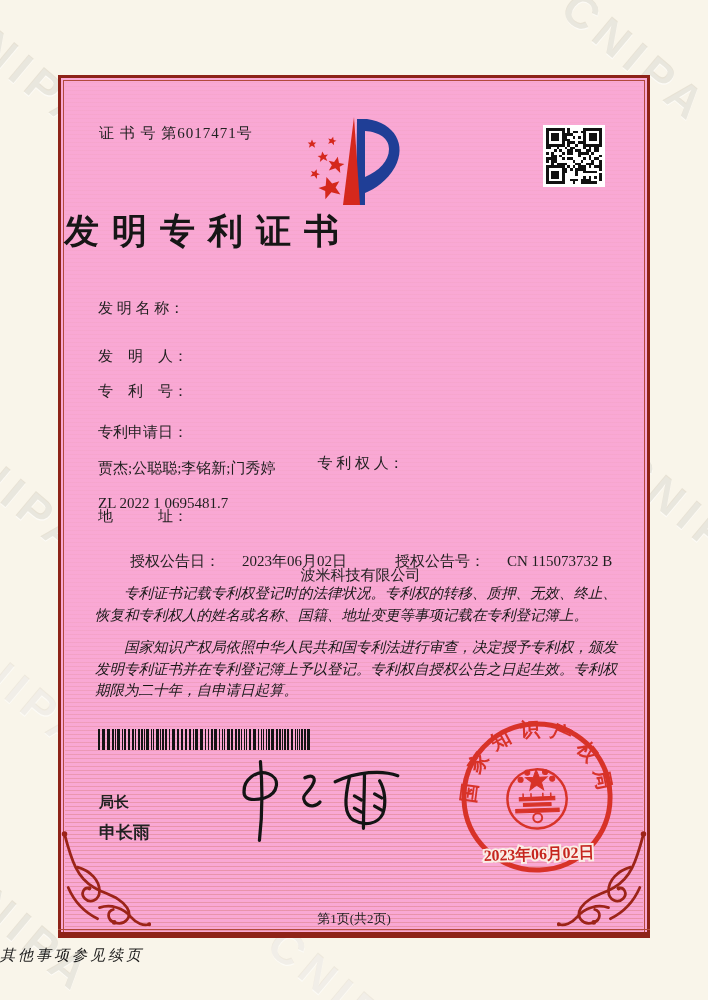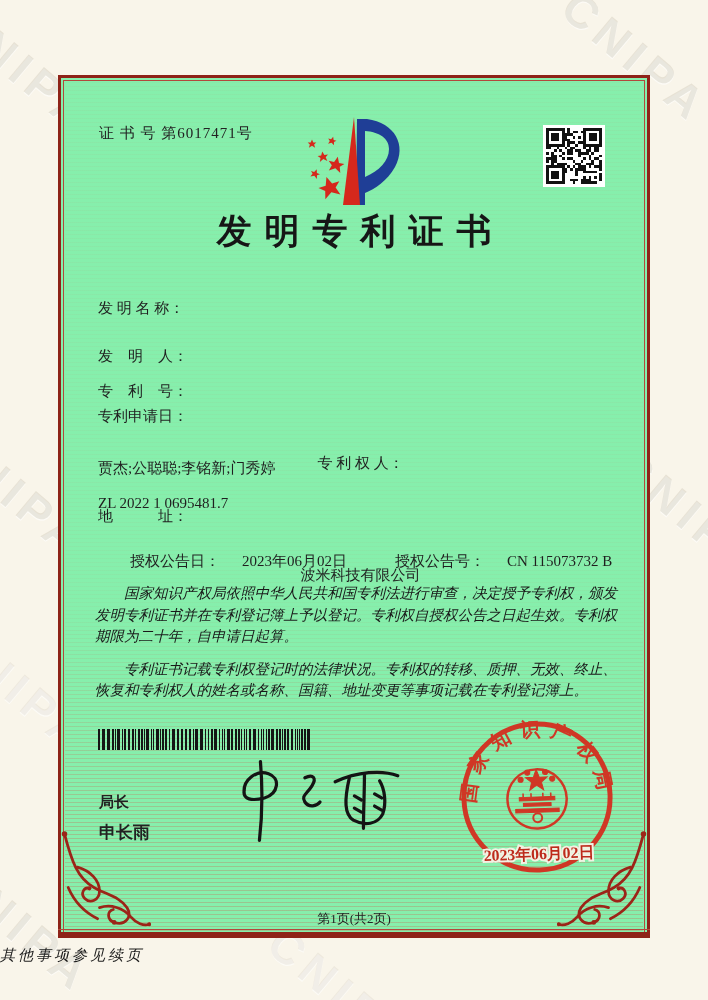--- a/index.html
+++ b/index.html
@@ -15,21 +15,21 @@
     font-weight:700; font-size:46px; letter-spacing:7px;
     color:rgba(168,158,138,0.22);
     transform:rotate(40deg); transform-origin:left top;
     text-shadow:1px 1px 0 rgba(255,255,255,0.55);
     white-space:nowrap; pointer-events:none;
   }
   .wm.faint{color:rgba(168,158,138,0.13);}
   
   .frame{
     position:absolute; left:58px; top:75px; width:586px; height:857px;
-    border:3px solid #8e2318; background:#86efac;
+    border:3px solid #8e2318; background:#f9a8d4;
   }
   .frame-inner{position:absolute; inset:2px; border:1px solid #b2493c; pointer-events:none;}
   .stripes-all{
     position:absolute; inset:4px;
     background:repeating-linear-gradient(0deg, rgba(205,115,90,0.05) 0 1px, transparent 1px 4px);
     pointer-events:none;
   }
   .stripes-bottom{
     position:absolute; left:4px; right:4px; bottom:4px; height:320px;
     background:repeating-linear-gradient(0deg, rgba(198,104,80,0.28) 0 1px, transparent 1px 4px);
@@ -40,22 +40,22 @@
   .bottom-band{position:absolute; left:-3px; right:-3px; bottom:-3px; height:6px; background:#8e2318;}
   .bottom-band-thin{position:absolute; left:-3px; right:-3px; bottom:5px; height:1px; background:#b2493c;}
   .flourish{position:absolute; width:92px; height:104px; color:#9c2418;}
   .flourish.bl{left:-2px; bottom:2px;}
   .flourish.br{right:-2px; bottom:2px; transform:scaleX(-1);}
   
   .cert-no{position:absolute; left:38px; top:46px; font-size:15px; letter-spacing:1px; color:#222;}
   .qr{position:absolute; left:482px; top:47px; width:62px; height:62px; background:#fff; padding:3px; box-sizing:border-box;}
   .logo{position:absolute; left:240px; top:33px; width:106px; height:100px;}
   .title{
-    position:absolute; left:0; right:0; top:130px; text-align:center;
-    font-size:35px; font-weight:700; letter-spacing:13px; padding-left:13px;
+    position:absolute; left:0; right:0; top:130px; 
+    font-size:35px; font-weight:700; letter-spacing:13px; padding-left:3px;
     color:#161616;
   }
   
   .fields{position:absolute; left:37px; top:0; width:525px; font-size:15px; line-height:24px;}
   .frow{position:absolute; left:0; display:flex; width:525px;flex-direction:column;}
   .flabel{flex:0 0 112px; white-space:nowrap;}
   .fvalue{flex:1;}
   .frow.dual .pair{display:flex;}
   .frow.dual .pair2{position:absolute; left:265px; top:0; display:flex;}
   
@@ -291,21 +291,21 @@
         <span class="flabel">发 明 名 称：</span>
       </div>
       <div class="frow" style="top:266px;">
         <span class="flabel">发　明　人：</span>
         <span class="fvalue">贾杰;公聪聪;李铭新;门秀婷</span>
       </div>
       <div class="frow" style="top:301px;">
         <span class="flabel">专　利　号：</span>
         <span class="fvalue">ZL 2022 1 0695481.7</span>
       </div>
-      <div class="frow" style="top:326px;gap:16px;">
+      <div class="frow" style="top:342px;gap:16px;">
         <span class="flabel">专利申请日：</span>
       </div>
       <div class="frow" style="top:373px;text-align:center;">
         <span class="flabel">专 利 权 人：</span>
         <span class="fvalue">波米科技有限公司</span>
       </div>
       <div class="frow" style="top:426px;justify-content:center;">
         <span class="flabel">地　　　址：</span>
       </div>
       <div class="frow dual" style="top:471px;margin-left:32px;">
@@ -314,22 +314,22 @@
           <span>2023年06月02日</span>
         </span>
         <span class="pair2">
           <span class="flabel">授权公告号：</span>
           <span>CN 115073732 B</span>
         </span>
       </div>
     </div>
 
     <div class="paras">
+      <p>专利证书记载专利权登记时的法律状况。专利权的转移、质押、无效、终止、恢复和专利权人的姓名或名称、国籍、地址变更等事项记载在专利登记簿上。</p>
       <p>国家知识产权局依照中华人民共和国专利法进行审查，决定授予专利权，颁发发明专利证书并在专利登记簿上予以登记。专利权自授权公告之日起生效。专利权期限为二十年，自申请日起算。</p>
-      <p>专利证书记载专利权登记时的法律状况。专利权的转移、质押、无效、终止、恢复和专利权人的姓名或名称、国籍、地址变更等事项记载在专利登记簿上。</p>
     </div>
 
     <svg class="barcode" id="barcodesvg" viewBox="0 0 216 21" preserveAspectRatio="none">
         <rect x="0" y="0" width="2" height="21" fill="#141414"></rect>
         <rect x="4" y="0" width="3" height="21" fill="#141414"></rect>
         <rect x="9" y="0" width="3" height="21" fill="#141414"></rect>
         <rect x="14" y="0" width="2" height="21" fill="#141414"></rect>
         <rect x="17" y="0" width="1" height="21" fill="#141414"></rect>
         <rect x="19" y="0" width="3" height="21" fill="#141414"></rect>
         <rect x="24" y="0" width="1" height="21" fill="#141414"></rect>

